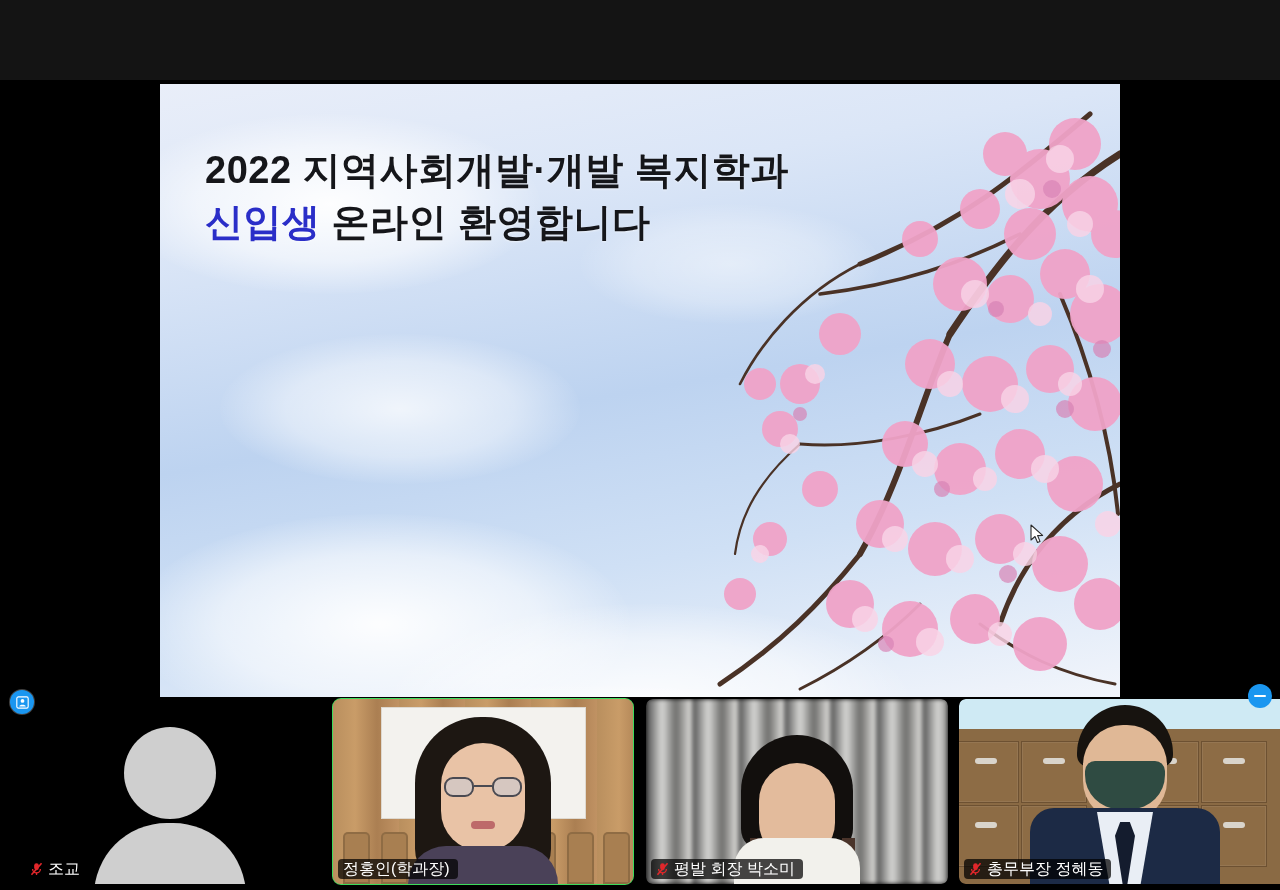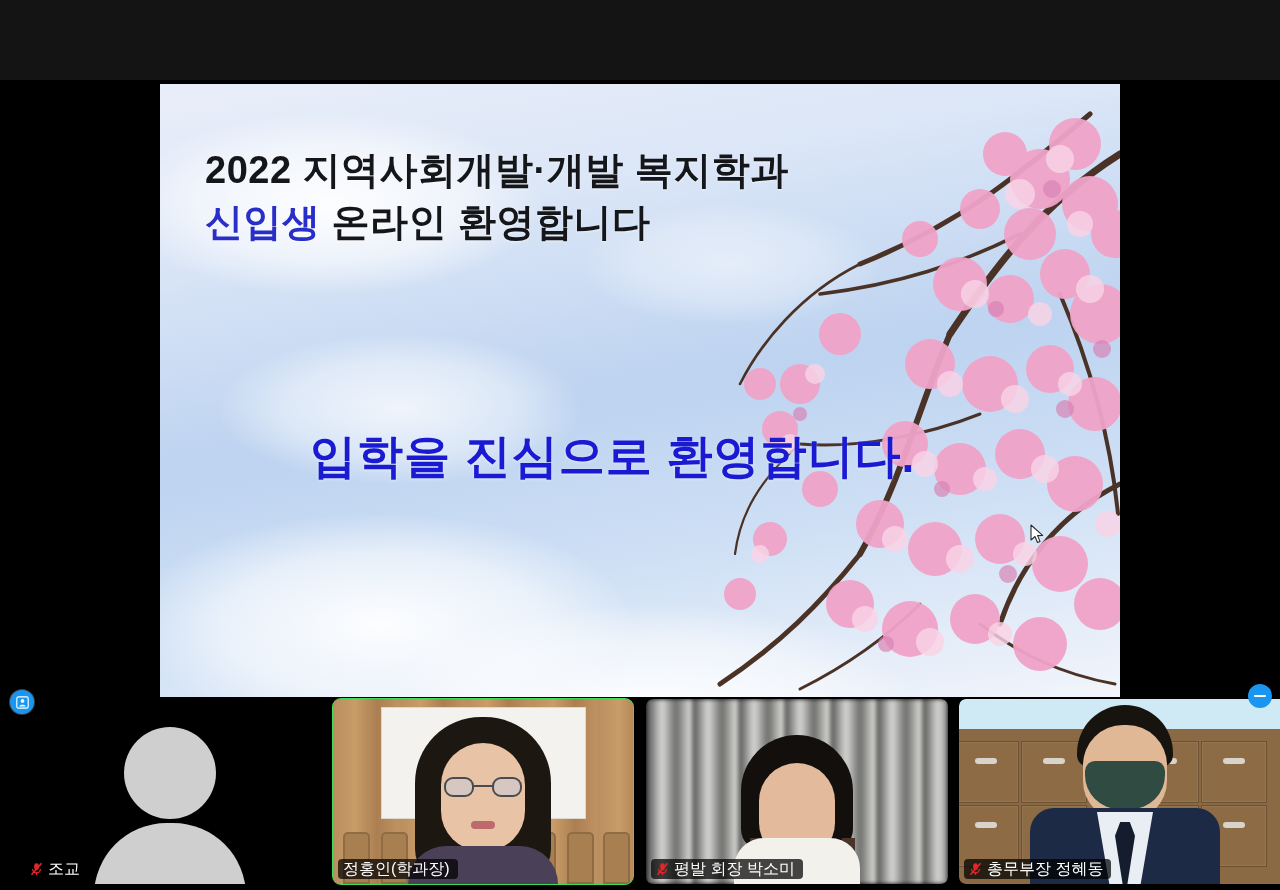--- a/index.html
+++ b/index.html
@@ -341,21 +341,20 @@
                 <circle cx="726" cy="560" r="8"></circle>
               <circle cx="640" cy="330" r="7"></circle>
                 <circle cx="942" cy="265" r="9"></circle>
             </g>
           </g>
         </svg>
       </div>
 
       <div class="slide-title"><span>2022 지역사회개발·개발 복지학과</span><br><span class="accent">신입생</span><span> 온라인 환영합니다</span></div>
 
-      <div class="slide-slogan">입학을 진심으로 환영합니다.</div>
 
     </div>
 
     <svg class="cursor" viewBox="0 0 14 20">
       <path d="M1 1 L1 16 L5 12.5 L7.5 18.5 L10 17.4 L7.6 11.6 L12.6 11.4 Z" fill="#ffffff" stroke="#2b2b2b" stroke-width="1.1" stroke-linejoin="round"></path>
     </svg>
   </div>
 
   <div class="pin-badge">
     <svg width="13" height="13" viewBox="0 0 16 16">

